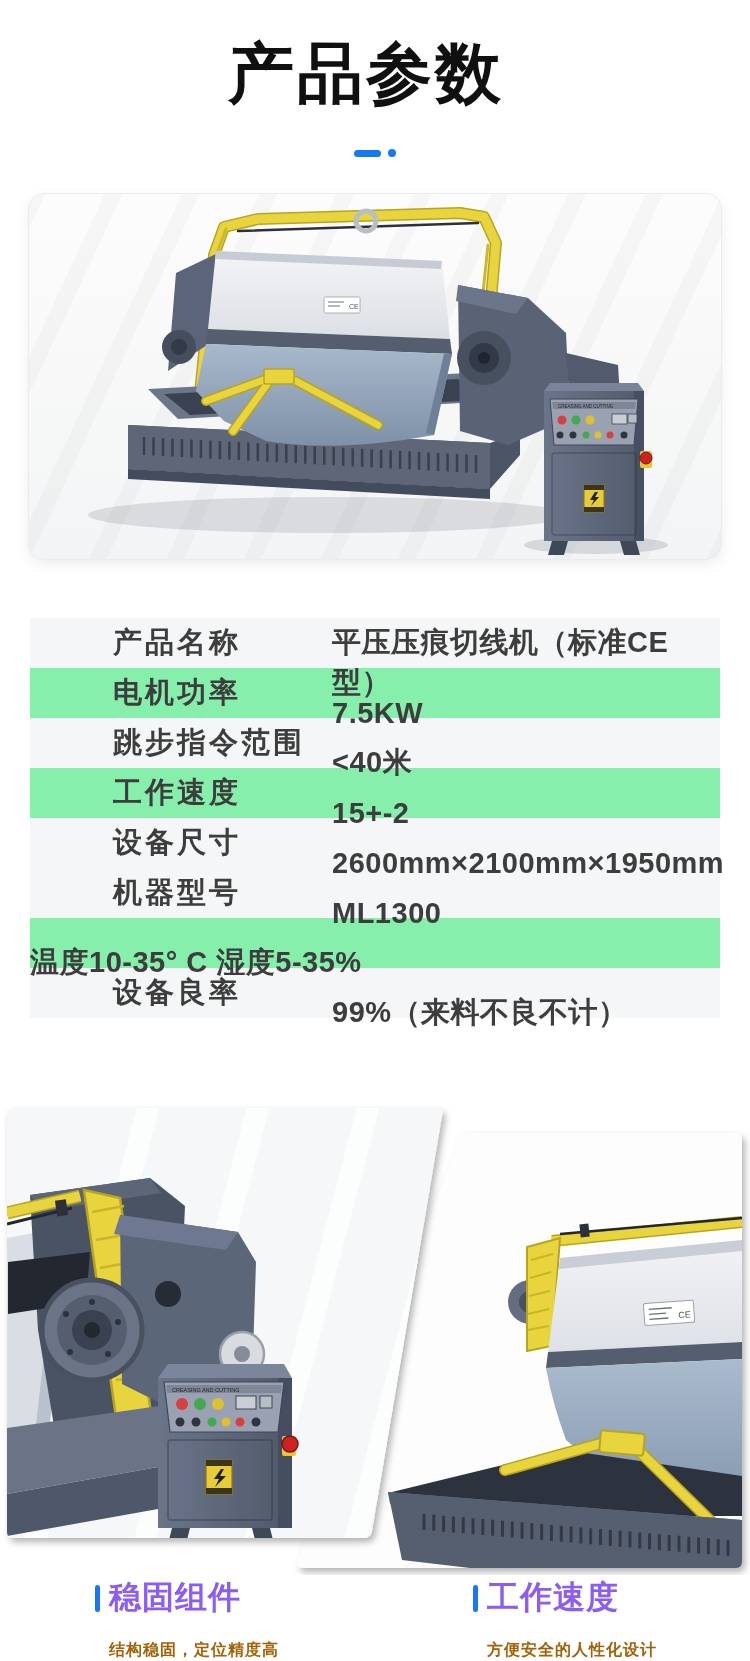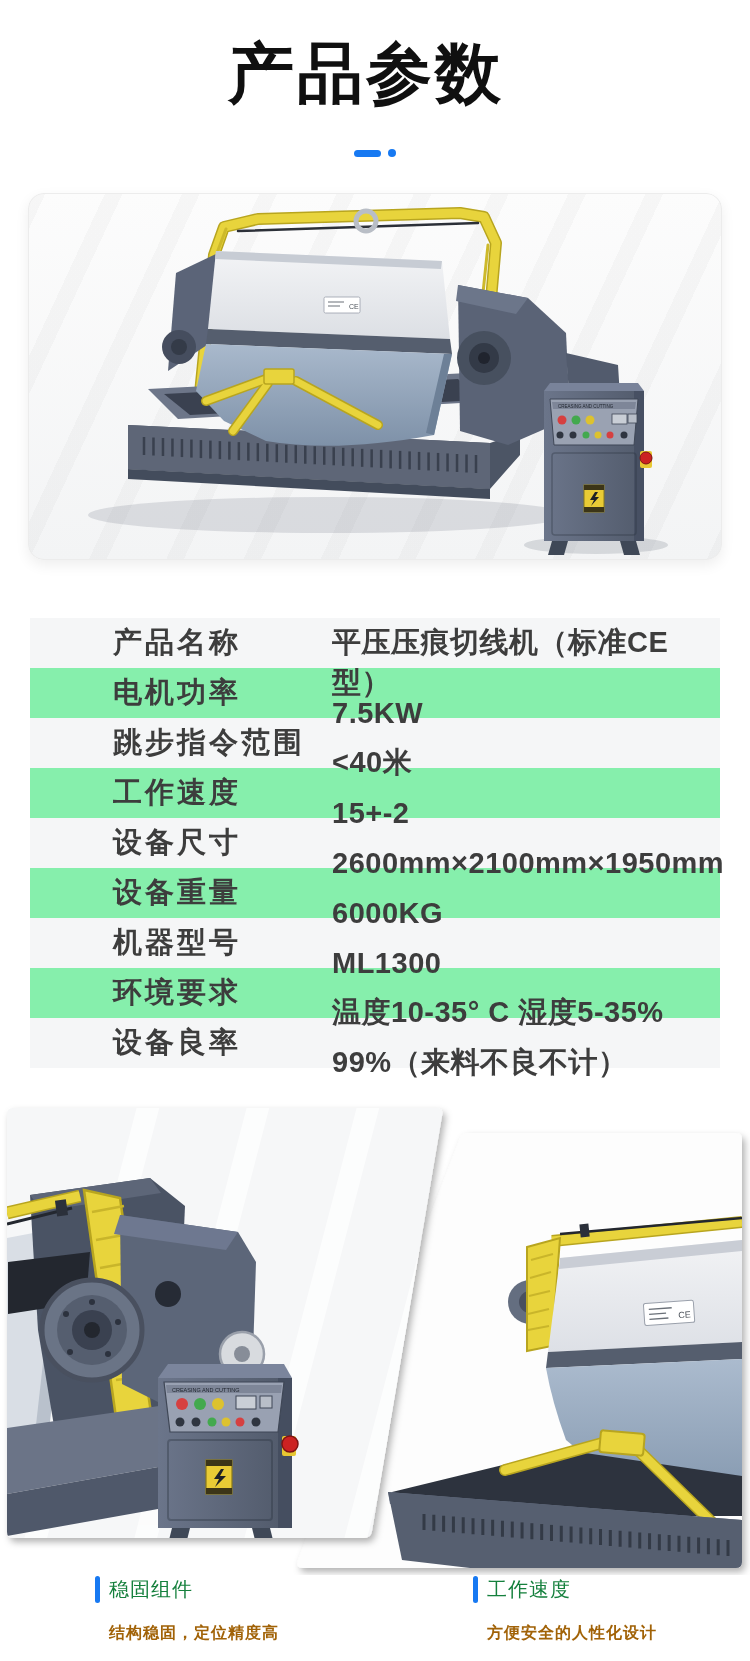--- a/index.html
+++ b/index.html
@@ -45,21 +45,21 @@
     width:219px;padding-left:83px;box-sizing:content-box;
     font-weight:700;letter-spacing:3px;flex:none;
   }
   .spec-value{font-weight:700;letter-spacing:0.5px;margin-top:40px;}
   
   .feature-canvas{position:absolute;left:0;top:1100px;width:750px;height:475px;}
   
   .feature-caption{position:absolute;width:330px;}
   .feature-caption .cap-row{display:flex;align-items:center;gap:9px;}
   .cap-bar{width:5px;height:27px;border-radius:2.5px;background:var(--accent);flex:none;}
-  .cap-title{font-size:20px;font-weight:400;color:#15803d;letter-spacing:1px;}
+  .cap-title{font-size:32px;font-weight:700;color:#8b5cf6;letter-spacing:1px;}
   .cap-sub{margin-top:20px;padding-left:14px;font-size:16px;font-weight:700;color:#a16207;letter-spacing:1px;}
   .caption-left{left:95px;top:1576px;}
   .caption-right{left:473px;top:1576px;}
   
   .vents line{stroke:#39404e;stroke-width:2.5;}
   .vents2 line{stroke:#333a46;stroke-width:3;}
   text.micro{font-family:"Liberation Sans",sans-serif;}
 </style>
 </head>
 <body>
@@ -223,30 +223,25 @@
       <span class="spec-value">&lt;40米</span>
     </div>
     <div class="spec-row even">
       <span class="spec-label">工作速度</span>
       <span class="spec-value">15+-2</span>
     </div>
     <div class="spec-row odd">
       <span class="spec-label">设备尺寸</span>
       <span class="spec-value">2600mm×2100mm×1950mm</span>
     </div>
-    <div class="spec-row even">
-      <span class="spec-label">设备重量</span>
-      <span class="spec-value">6000KG</span>
-    </div>
     <div class="spec-row odd">
       <span class="spec-label">机器型号</span>
       <span class="spec-value">ML1300</span>
     </div>
     <div class="spec-row even">
-      <span class="spec-label">环境要求</span>
       <span class="spec-value">温度10-35° C 湿度5-35%</span>
     </div>
     <div class="spec-row odd">
       <span class="spec-label">设备良率</span>
       <span class="spec-value">99%（来料不良不计）</span>
     </div>
   </div>
 
 <svg class="feature-canvas" viewBox="0 1100 750 475">
   <defs>

